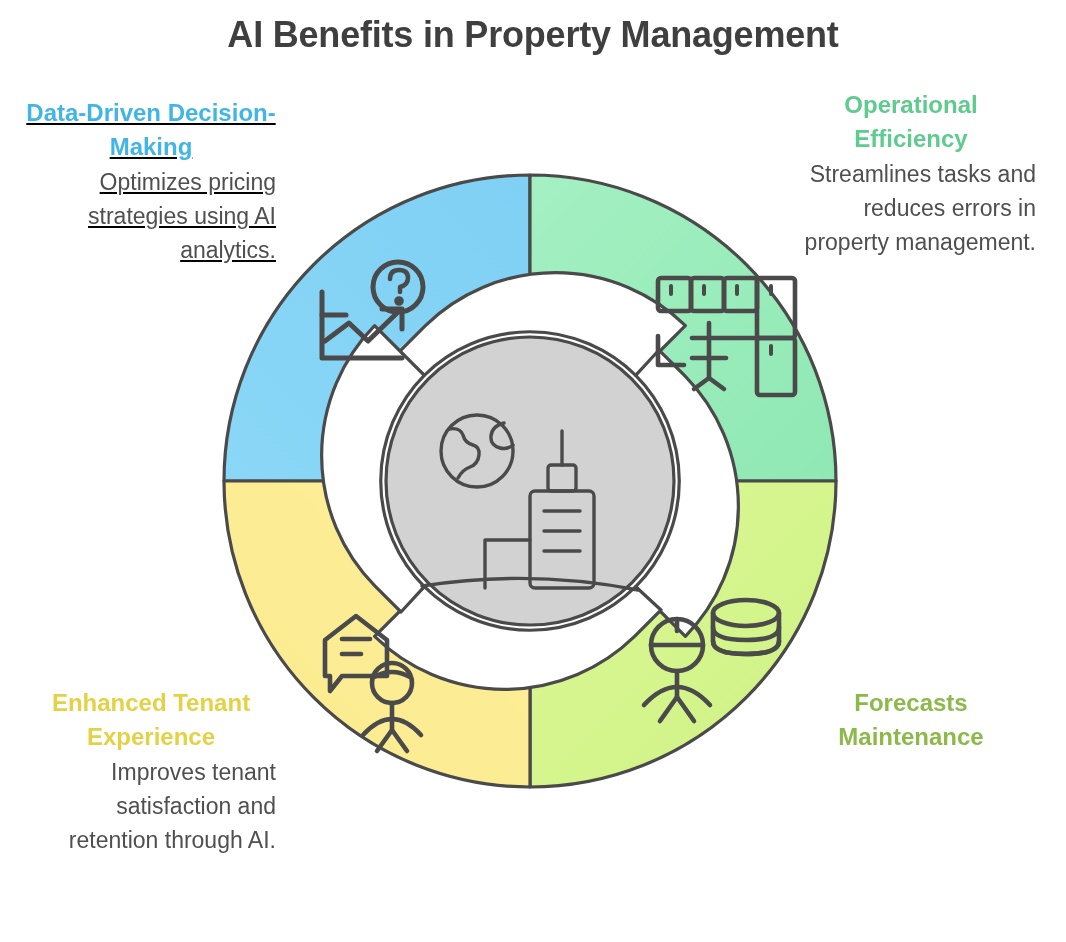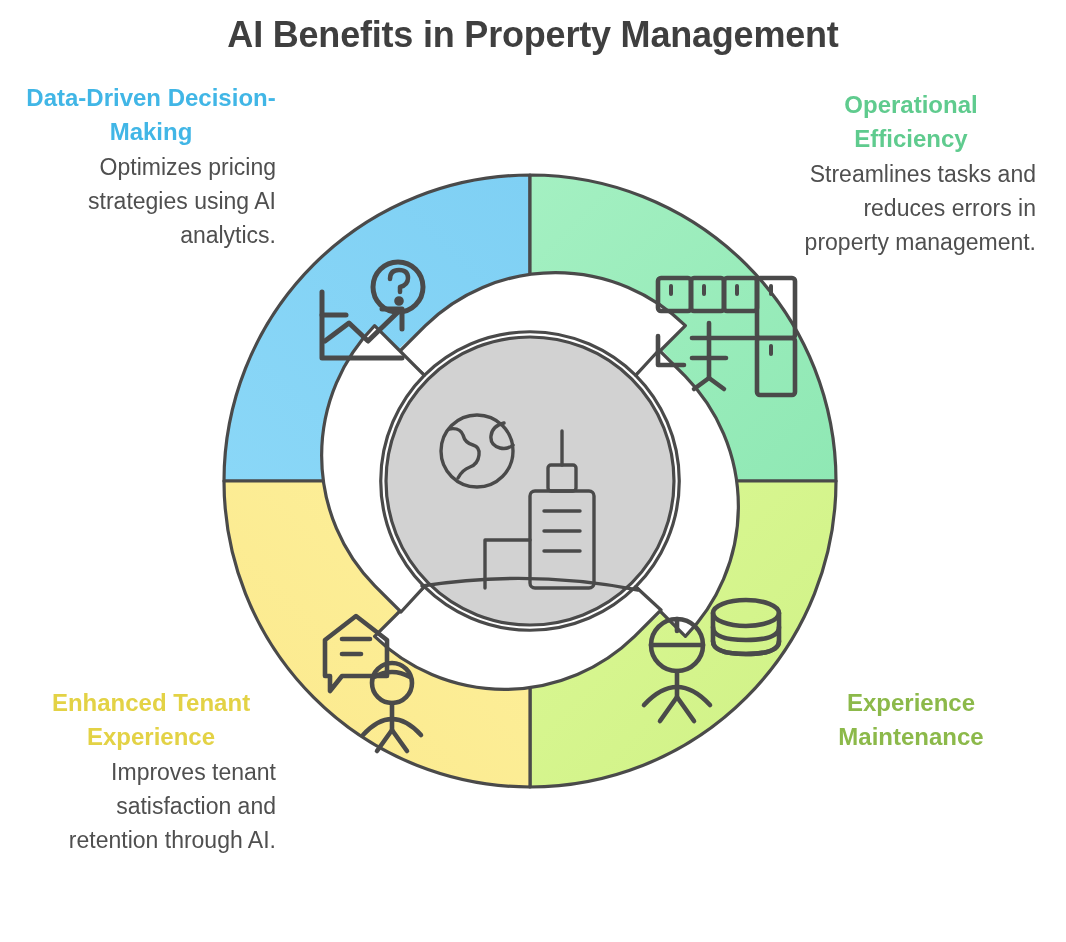--- a/index.html
+++ b/index.html
@@ -53,21 +53,21 @@
     line-height: 34px;
     margin-bottom: 1px;
   }
   .quad-desc {
     font-size: 23px;
     line-height: 34px;
     color: #4f4f4f;
     text-align: right;
   }
 
-  #block-tl { left: 26px;  top: 81px; }
+  #block-tl { left: 26px;  top: 96px; text-decoration: underline; }
   #block-tr { left: 786px; top: 88px; }
   #block-bl { left: 26px;  top: 686px; }
   #block-br { left: 786px; top: 686px; }
 </style>
 </head>
 <body>
 
 <div id="page">
 
   <div id="page-title">AI Benefits in Property Management</div>
@@ -232,16 +232,16 @@
     <div class="quad-title" style="color:#5fcb8e">Operational Efficiency</div>
     <div class="quad-desc">Streamlines tasks and reduces errors in property management.</div>
   </div>
 
   <div class="quad-block" id="block-bl">
     <div class="quad-title" style="color:#e3d245">Enhanced Tenant Experience</div>
     <div class="quad-desc">Improves tenant satisfaction and retention through AI.</div>
   </div>
 
   <div class="quad-block" id="block-br">
-    <div class="quad-title" style="color:#8cb94a">Experience Maintenance</div>
+    <div class="quad-title" style="color:#8cb94a">Forecasts Maintenance</div>
   </div>
 
 </div>
 
 </body></html>

